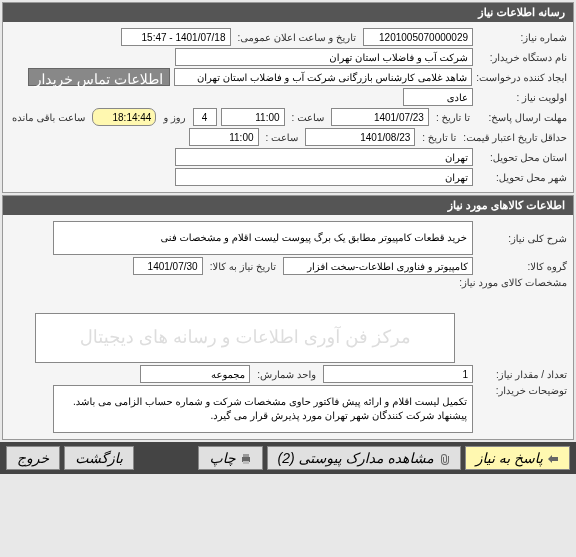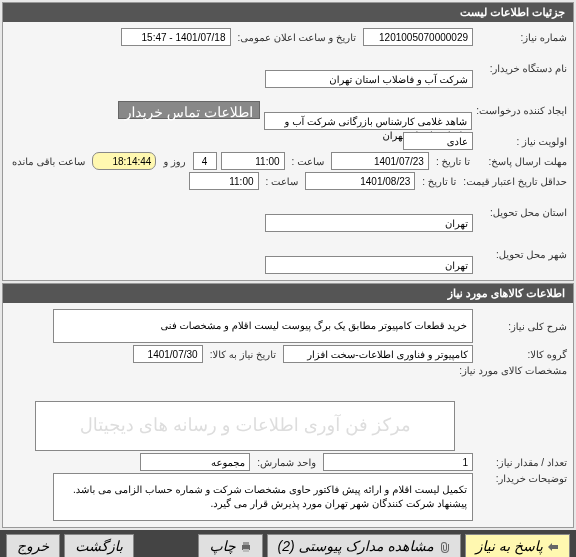--- a/index.html
+++ b/index.html
@@ -47,21 +47,21 @@
 .field {
   border: 1px solid #888;
   background: #fff;
   padding: 2px 4px;
   font-size: 10px;
   height: 18px;
   line-height: 14px;
 }
 .field-sm { width: 70px; padding-left: 16px; }
 .field-md { width: 110px; }
-.field-lg { width: 208px; margin-top: 22px; }
+.field-lg { width: 298px; }
 .field-hl {
   background: #fff8b0;
   border-radius: 7px;
 }
 .btn-gray {
   background: #888;
   color: #fff;
   border: 1px solid #666;
   padding: 2px 6px;
   font-size: 14px;
@@ -118,21 +118,21 @@
 .icon {
   width: 12px;
   height: 12px;
   display: inline-block;
 }
 </style>
 </head>
 <body>
 
 <div class="panel">
-  <div class="panel-header">جزئیات اطلاعات لیست</div>
+  <div class="panel-header">رسانه اطلاعات نیاز</div>
   <div class="panel-body">
 
     <div class="row">
       <span class="label">شماره نیاز:</span>
       <span class="field field-md">1201005070000029</span>
       <span class="label-inline">تاریخ و ساعت اعلان عمومی:</span>
       <span class="field field-md">1401/07/18 - 15:47</span>
     </div>
 
     <div class="row">

